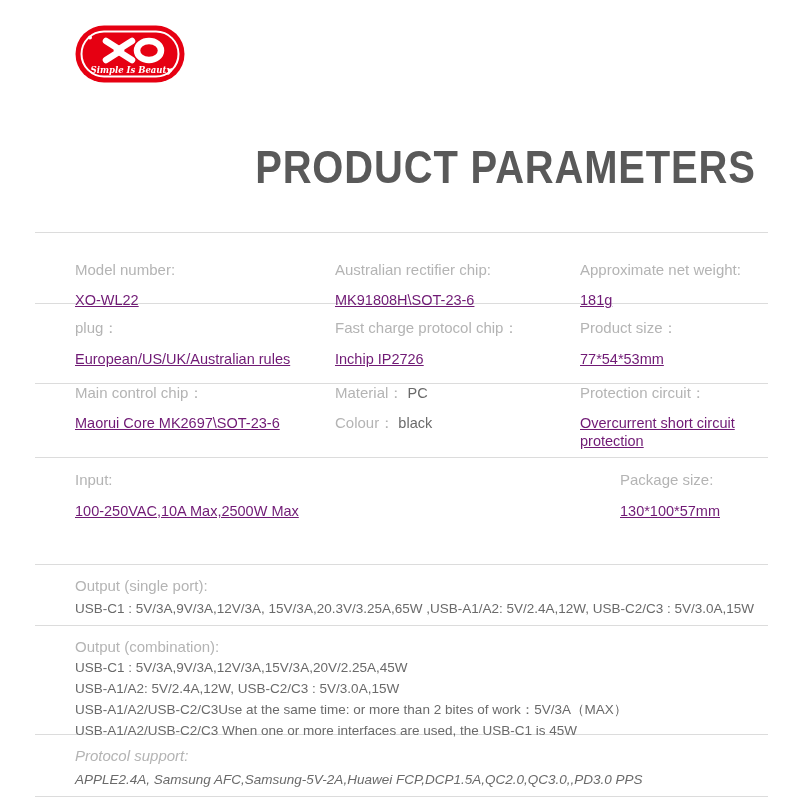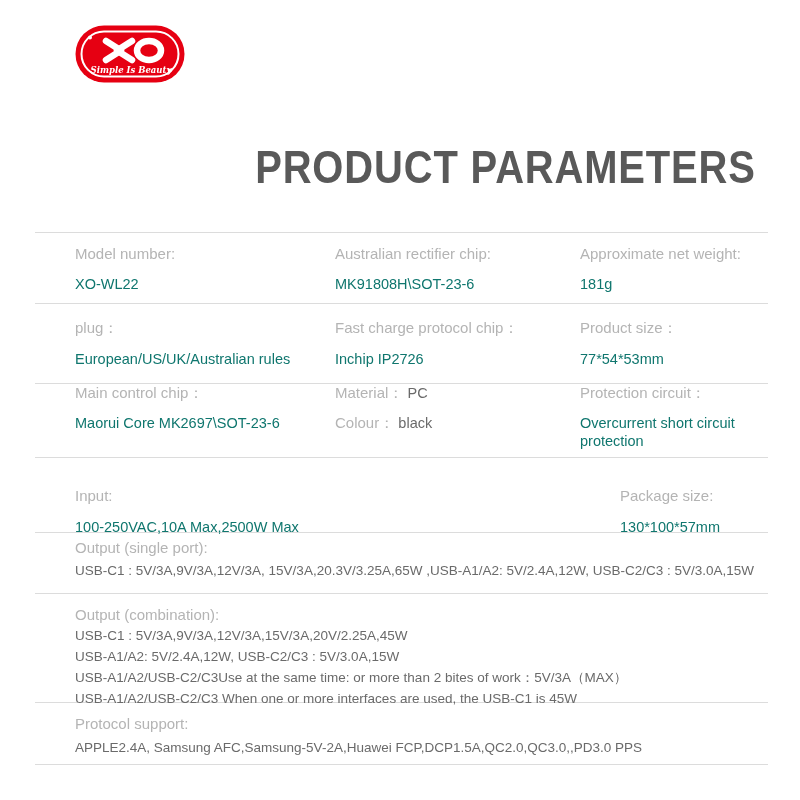--- a/index.html
+++ b/index.html
@@ -50,37 +50,38 @@
   }
   .row {
     border-top: 1px solid #dcdcdc;
     padding-left: 40px;
     padding-right: 10px;
   }
   .row.grid3 {
     display: grid;
     grid-template-columns: 260px 245px 1fr;
   }
-  .r1 { height: 71px; padding-top: 12px; }
+  .r1 { height: 71px; padding-top: 28px; }
   .r2 { height: 80px; padding-top: 15px; }
   .r3 { height: 74px; padding-top: 0; }
-  .r4 { height: 75px; padding-top: 29px; gap: 20px; }
-  .r5 { height: 61px; padding-top: 4px; }
+  .r4 { height: 75px; padding-top: 13px; gap: 20px; }
+  .r5 { height: 61px; padding-top: 10px; margin-top: 32px; }
   .r6 { height: 109px; padding-top: 10px; }
-  .r7 { height: 62px; padding-top: 10px; }
+  .r7 { height: 62px; padding-top: 10px; font-style: italic; }
 
   .label {
     font-size: 15px;
     line-height: 18px;
     color: #b4b4b4;
   }
   .value {
     font-size: 14.5px;
     line-height: 18px;
-    color: #0f766e;
+    color: #701a75;
+    text-decoration: underline;
   }
   .r1 .label, .r3 .label { margin-bottom: 12px; }
   .r2 .label { margin-bottom: 13px; }
   .r4 .label { margin-bottom: 13px; }
   .pair { line-height: 18px; margin-bottom: 12px; font-size: 15px; }
   .pair .p-label { color: #b4b4b4; }
   .pair .p-value { color: #6a6a6a; font-size: 14.5px; }
   .span2 { grid-column: 1 / 3; }
 
   .wide-label { font-size: 15px; line-height: 21px; color: #b4b4b4; }

